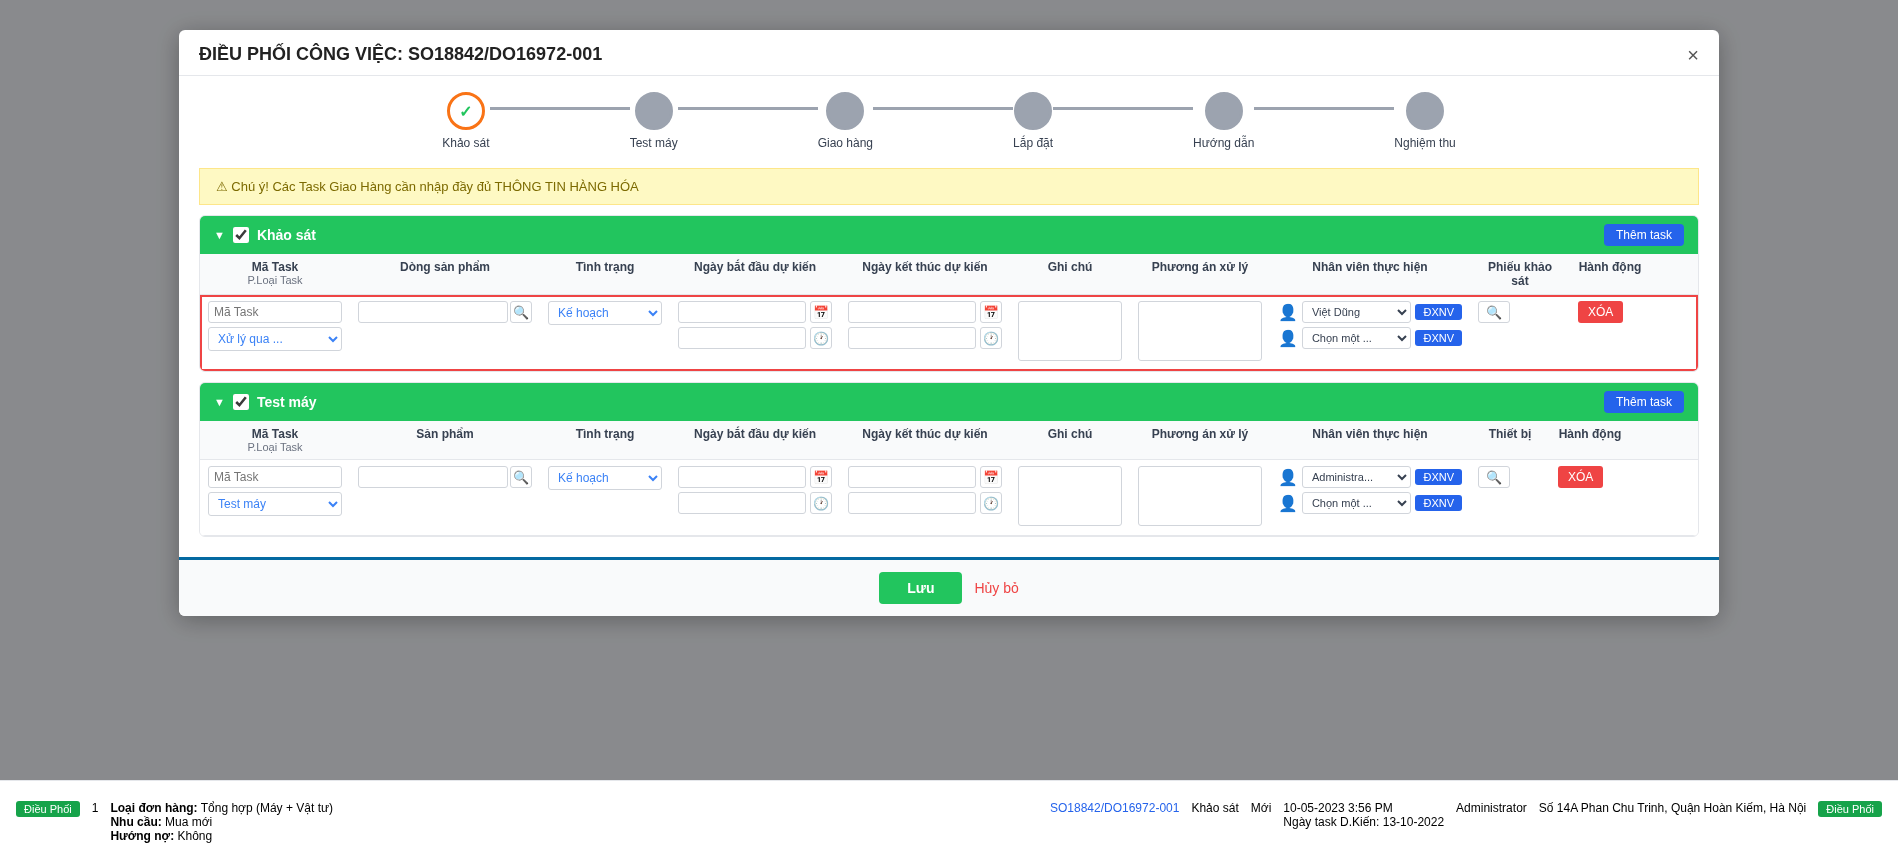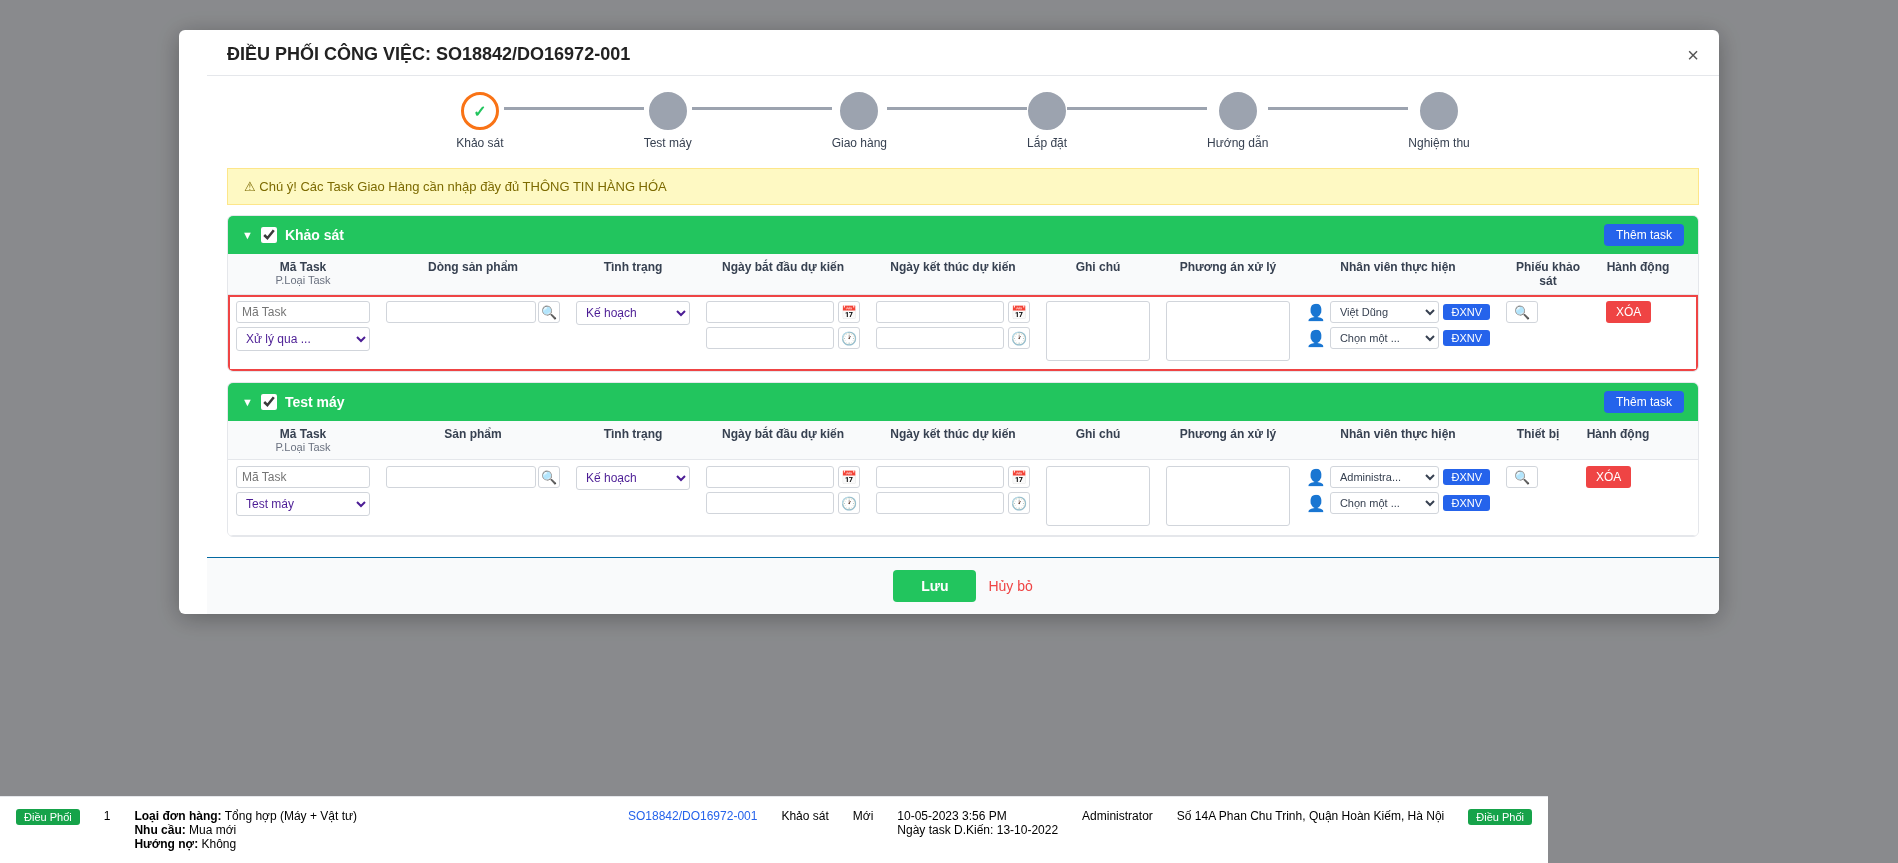--- a/index.html
+++ b/index.html
@@ -14,21 +14,20 @@
 
     .modal {
       background: #fff;
       width: 1540px;
       max-height: 820px;
       border-radius: 6px;
       box-shadow: 0 4px 24px rgba(0,0,0,0.3);
       display: flex;
       flex-direction: column;
       overflow: hidden;
-      padding-left: 28px;
     }
 
     .modal-header {
       display: flex; align-items: center; justify-content: space-between;
       padding: 14px 20px 10px 20px;
       border-bottom: 1px solid #e5e7eb;
       flex-shrink: 0;
     }
     .modal-title {
       font-size: 18px; font-weight: bold; color: #222;
@@ -140,21 +139,21 @@
     }
 
     .input-field {
       width: 100%; border: 1px solid #d1d5db; border-radius: 3px;
       padding: 3px 5px; font-size: 12px; color: #374151;
       background: #fff;
     }
 
     .select-field {
       width: 100%; border: 1px solid #d1d5db; border-radius: 3px;
-      padding: 3px 5px; font-size: 12px; background: #fff; color: #4c1d95;
+      padding: 3px 5px; font-size: 12px; background: #fff; color: #3b82f6;
       cursor: pointer;
     }
 
     .date-row { display: flex; align-items: center; gap: 4px; }
     .time-row { display: flex; align-items: center; gap: 4px; margin-top: 4px; }
 
     .icon-btn {
       background: none; border: 1px solid #d1d5db; border-radius: 3px;
       width: 22px; height: 22px; cursor: pointer; display: flex;
       align-items: center; justify-content: center; font-size: 13px; color: #555;
@@ -190,21 +189,21 @@
       width: 100%; height: 60px; border: 1px solid #d1d5db; border-radius: 3px;
       padding: 3px 5px; font-size: 12px; resize: none;
     }
 
     
     .modal-footer {
       display: flex; align-items: center; justify-content: center; gap: 12px;
       padding: 12px 20px;
       flex-shrink: 0;
       background: #f9fafb;
-      border-top: 1px solid #0369a1;
+      border-top: 3px solid #0369a1;
     }
     .btn-luu {
       background: #22c55e; color: #fff;
       border: none; border-radius: 4px;
       padding: 8px 28px; font-size: 14px; cursor: pointer; font-weight: bold;
     }
     .btn-huy {
       background: none; color: #ef4444;
       border: none; font-size: 14px; cursor: pointer;
     }
@@ -469,21 +468,21 @@
     </div>
 
     <div class="modal-footer">
       <button class="btn-luu">Lưu</button>
       <button class="btn-huy">Hủy bỏ</button>
     </div>
 
   </div>
 </div>
 
-<div style="position:fixed; bottom:0; left:0; width:1548px; background:#fff; border-top:1px solid #e5e7eb; padding: 12px 16px; display:flex; align-items:flex-start; gap:24px; font-size:12px;">
+<div style="position:fixed; bottom:0; left:0; width:1898px; background:#fff; border-top:1px solid #e5e7eb; padding: 20px 16px; display:flex; align-items:flex-start; gap:12px; font-size:12px;">
   <span class="tag-dieu-phoi">Điều Phối</span>
   <span>1</span>
   <div style="flex:1;">
     <div><strong>Loại đơn hàng:</strong> <span>Tổng hợp (Máy + Vật tư)</span></div>
     <div><strong>Nhu cầu:</strong> <span>Mua mới</span></div>
     <div><strong>Hướng nợ:</strong> <span>Không</span></div>
   </div>
   <a style="color:#2563eb; text-decoration:none;">SO18842/DO16972-001</a>
   <span>Khảo sát</span>
   <span>Mới</span>

